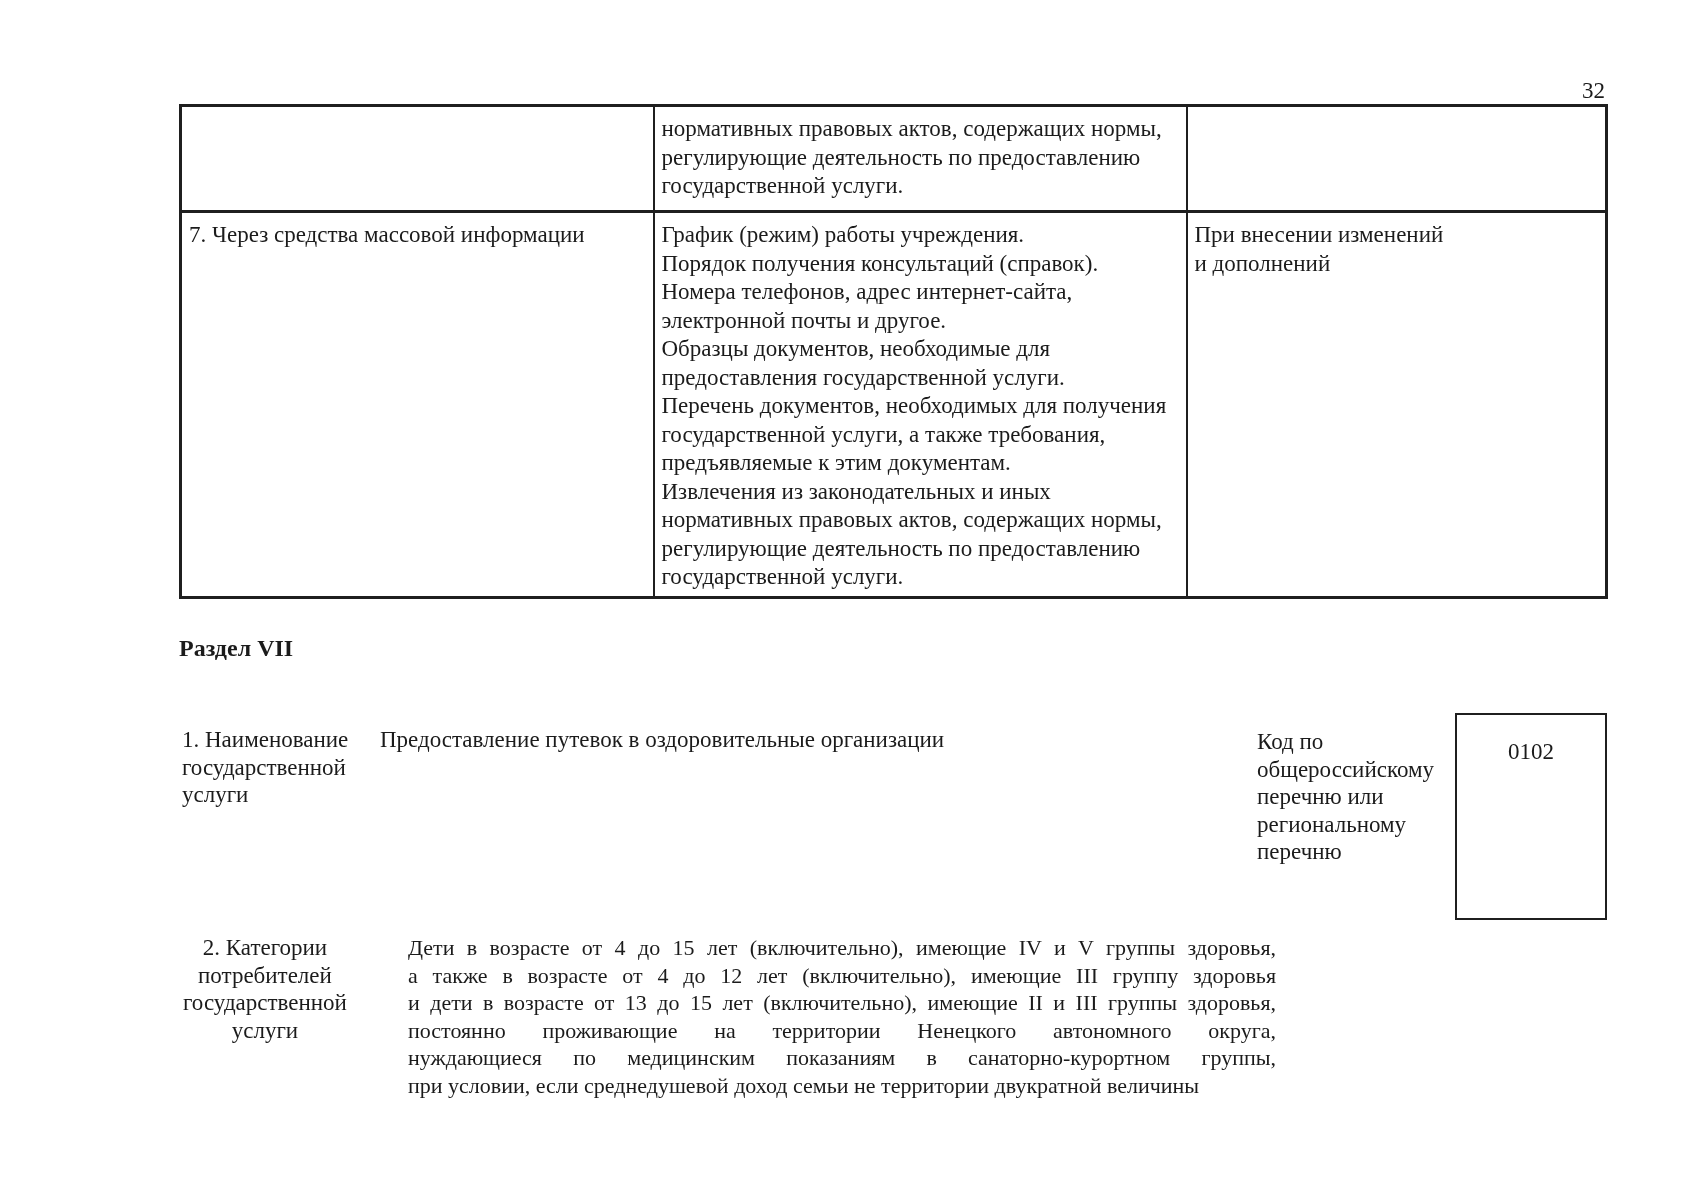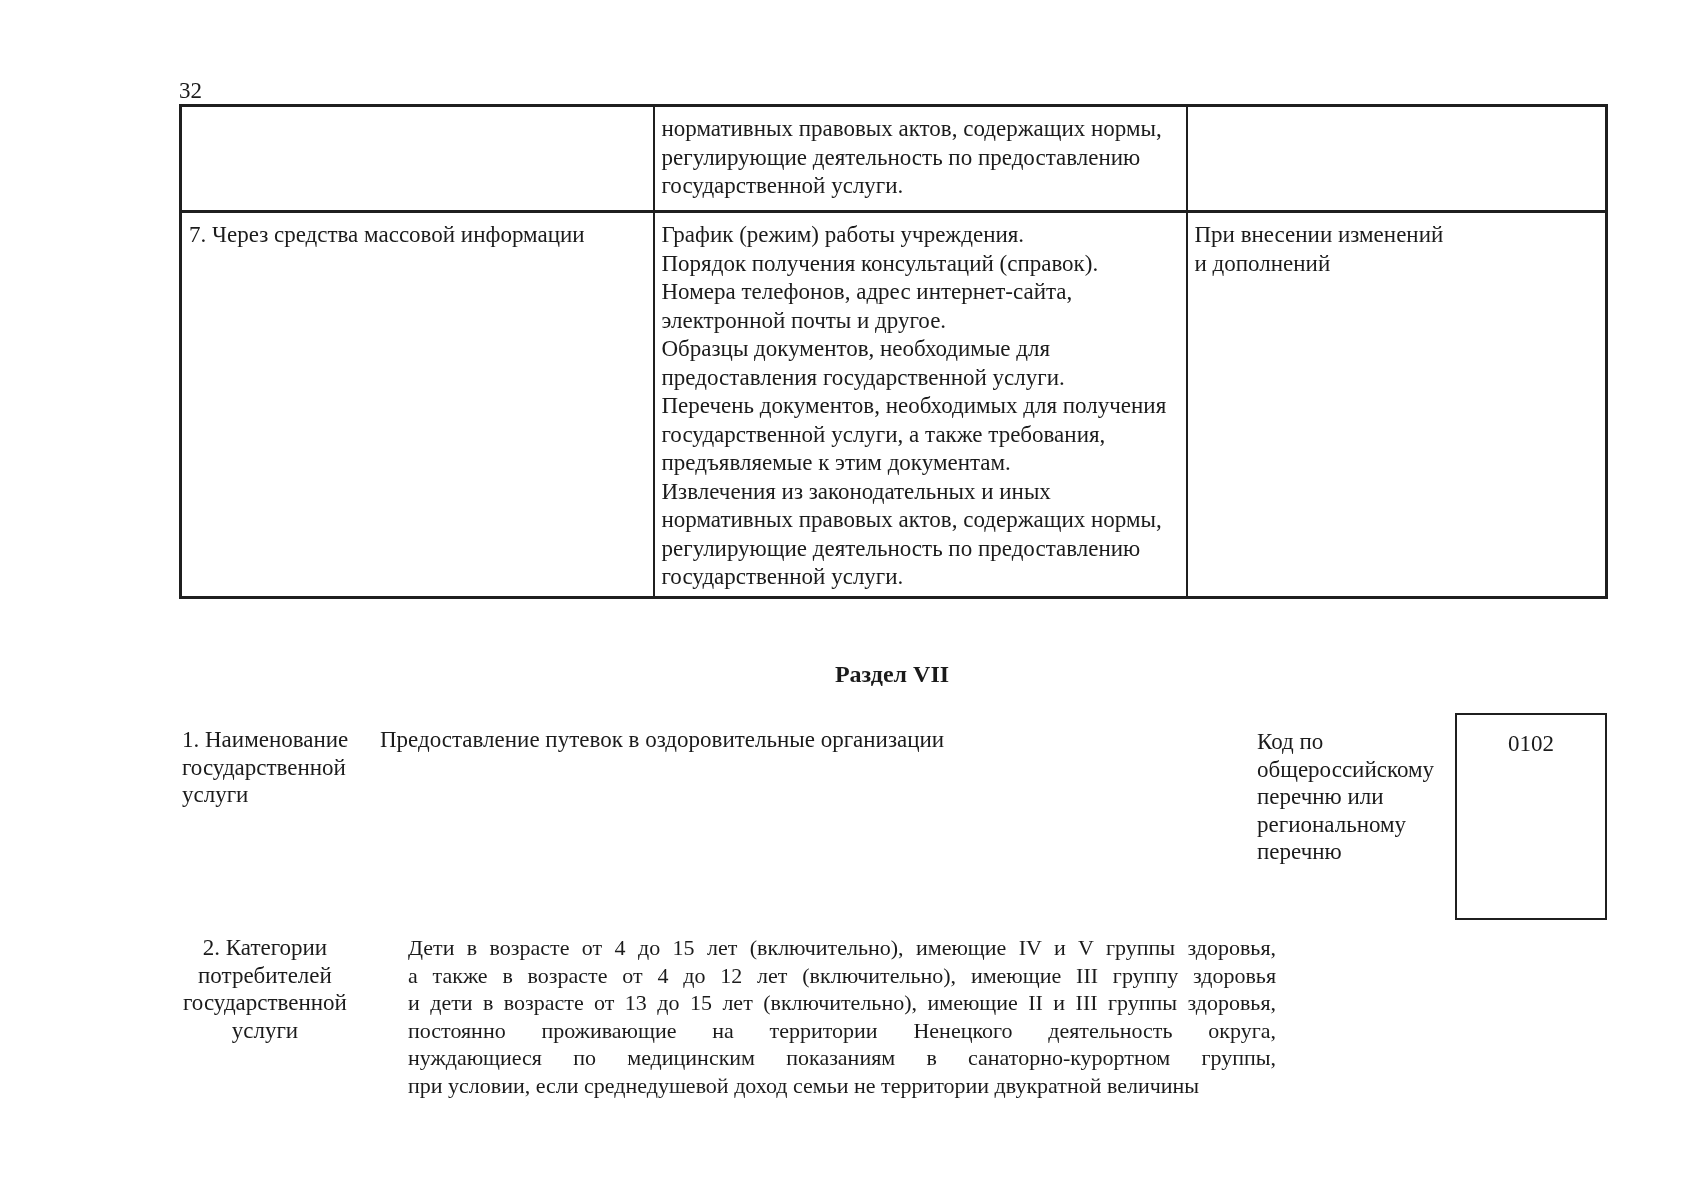--- a/index.html
+++ b/index.html
@@ -12,21 +12,21 @@
     font-family: "Liberation Serif", "DejaVu Serif", serif;
     color: #1b1b1b;
     font-size: 23px;
     overflow: hidden;
   }
   .page-number {
     position: absolute;
     top: 78px;
     left: 179px;
     width: 1426px;
-    text-align: left;
+    text-align: right;
     font-size: 23px;
   }
   .info-table {
     position: absolute;
     left: 179px;
     top: 104px;
     width: 1426px;
     border-collapse: collapse;
     table-layout: fixed;
     border: 3px solid #1f1f1f;
@@ -38,23 +38,23 @@
     line-height: 28.5px;
     font-size: 23px;
   }
   .info-table tr.row-continued td { border-bottom: 3px solid #1f1f1f; }
   .row-continued td { height: 106px; }
   .row-main td { height: 383px; }
   .prelines { white-space: pre-line; }
   .section-heading {
     position: absolute;
     left: 179px;
-    top: 660px;
+    top: 634px;
     width: 1426px;
-    text-align: center;
+    text-align: left;
     font-weight: 700;
     font-size: 24px;
     line-height: 28px;
   }
   .s1-label {
     position: absolute;
     left: 182px;
     top: 726px;
     line-height: 27.5px;
   }
@@ -72,21 +72,21 @@
     line-height: 27.5px;
   }
   .code-box {
     position: absolute;
     left: 1455px;
     top: 713px;
     width: 152px;
     height: 207px;
     border: 2px solid #1f1f1f;
     text-align: center;
-    padding-top: 16px;
+    padding-top: 24px;
     font-size: 23px;
   }
   .s2-label {
     position: absolute;
     left: 183px;
     top: 934px;
     line-height: 27.5px;
     text-align: center;
   }
   .s2-para {
@@ -168,18 +168,18 @@
 
   <div class="s2-label prelines">2. Категории
 потребителей
 государственной
 услуги</div>
 
   <div class="s2-para">
     <div class="jline">Дети в возрасте от 4 до 15 лет (включительно), имеющие IV и V группы здоровья,</div>
     <div class="jline">а также в возрасте от 4 до 12 лет (включительно), имеющие III группу здоровья</div>
     <div class="jline">и дети в возрасте от 13 до 15 лет (включительно), имеющие II и III группы здоровья,</div>
-    <div class="jline">постоянно проживающие на территории Ненецкого деятельность округа,</div>
+    <div class="jline">постоянно проживающие на территории Ненецкого автономного округа,</div>
     <div class="jline">нуждающиеся по медицинским показаниям в санаторно-курортном группы,</div>
     <div class="jline-last">при условии, если среднедушевой доход семьи не территории двукратной величины</div>
   </div>
 
 </div>
 
 </body></html>

